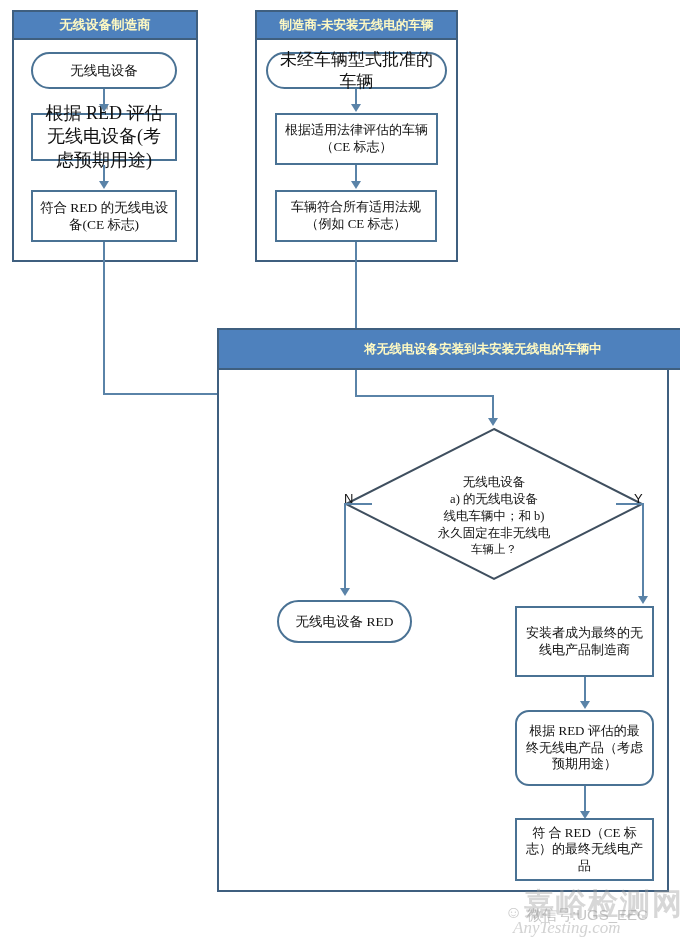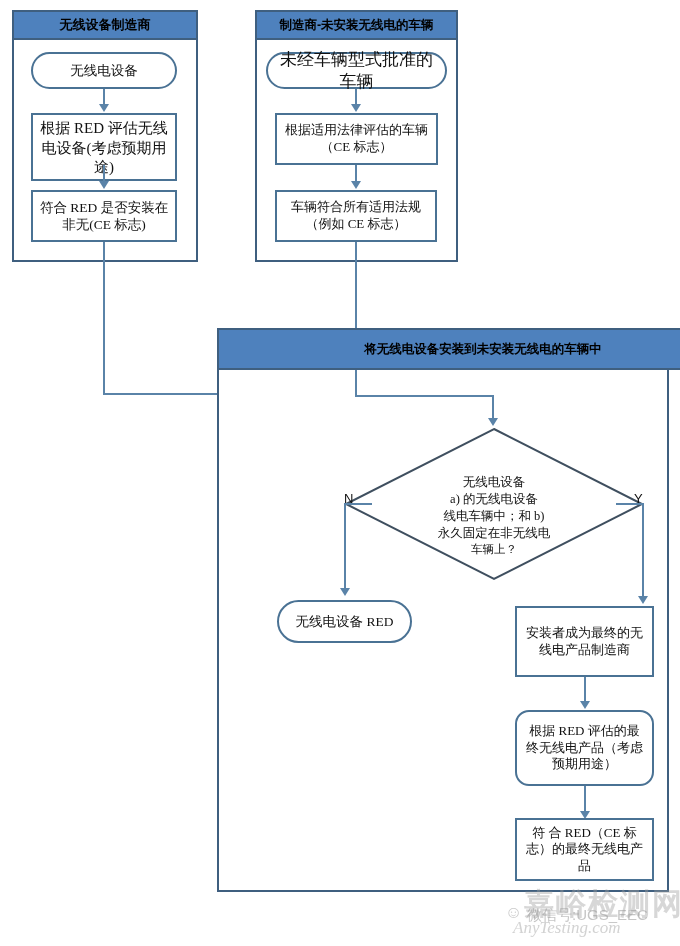--- a/index.html
+++ b/index.html
@@ -22,21 +22,21 @@
   
   .lane {
     position: absolute;
     border: 2px solid #3f5f7f;
     box-sizing: border-box;
     background: #ffffff;
   }
   .lane-header {
     position: absolute;
     background: #4e81bd;
-    color: #000000;
+    color: #fef9c3;
     font-family: "Liberation Sans", "DejaVu Sans", sans-serif;
     font-weight: bold;
     display: flex;
     align-items: center;
     justify-content: center;
     box-sizing: border-box;
     border: 2px solid #3f5f7f;
     text-align: center;
     line-height: 1.15;
   }
@@ -139,26 +139,26 @@
 
 <div id="canvas">
 
   <div class="lane" style="left:12px; top:10px; width:186px; height:252px;"></div>
   <div class="lane-header" style="left:12px; top:10px; width:186px; height:30px; font-size:13px;">无线设备制造商</div>
 
   <div class="node rounded" style="left:31px; top:52px; width:146px; height:37px; font-size:13.5px;">
     <span class="txt">无线电设备</span>
   </div>
 
-  <div class="node" style="left:31px; top:113px; width:146px; height:68px; font-size:15px;align-items:flex-end;">
+  <div class="node" style="left:31px; top:113px; width:146px; height:48px; font-size:18px;">
     <span class="txt">根据 RED 评估无线电设备(考虑预期用途)</span>
   </div>
 
   <div class="node" style="left:31px; top:190px; width:146px; height:52px; font-size:13.5px;">
-    <span class="txt">符合 RED 是否安装在非无(CE 标志)</span>
+    <span class="txt">符合 RED 的无线电设备(CE 标志)</span>
   </div>
 
   <div class="conn v" style="left:103px; top:89px; height:16px;"></div>
   <div class="arrow-down" style="left:99px; top:104px;"></div>
 
   <div class="conn v" style="left:103px; top:165px; height:17px;"></div>
   <div class="arrow-down" style="left:99px; top:181px;"></div>
 
   <div class="conn v" style="left:103px; top:242px; height:152px;"></div>
   <div class="conn h" style="left:103px; top:393px; width:116px;"></div>

